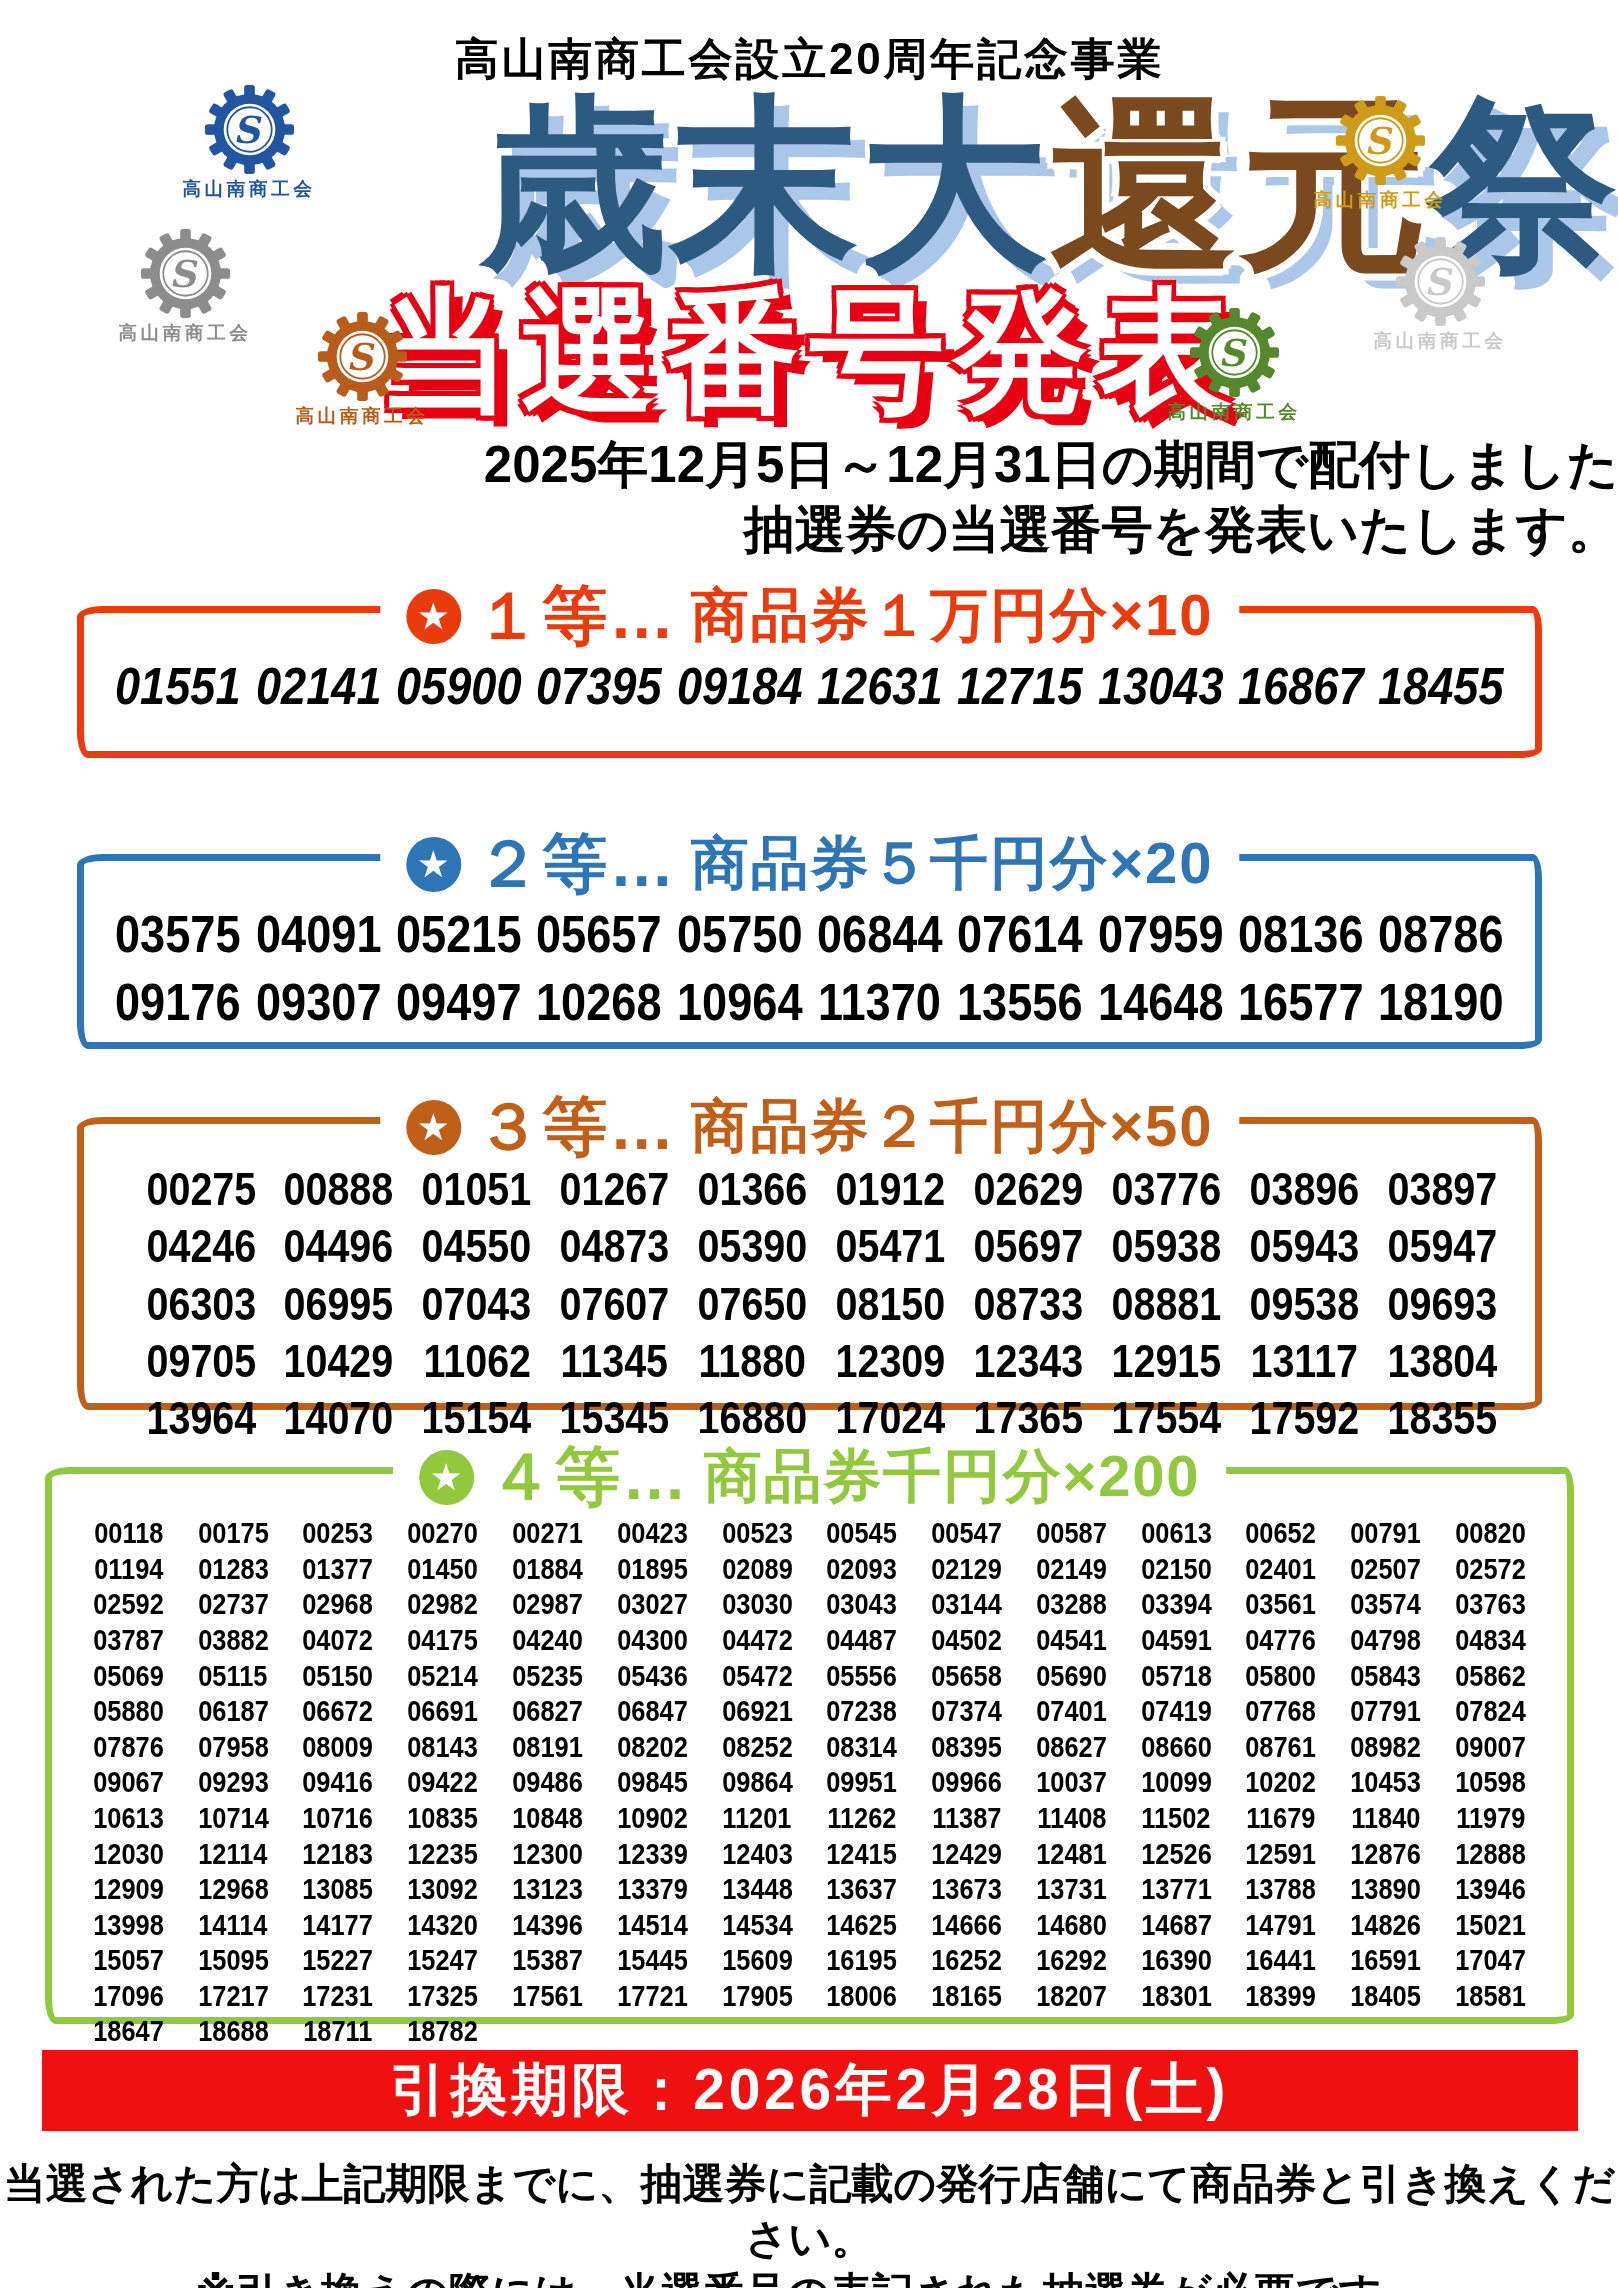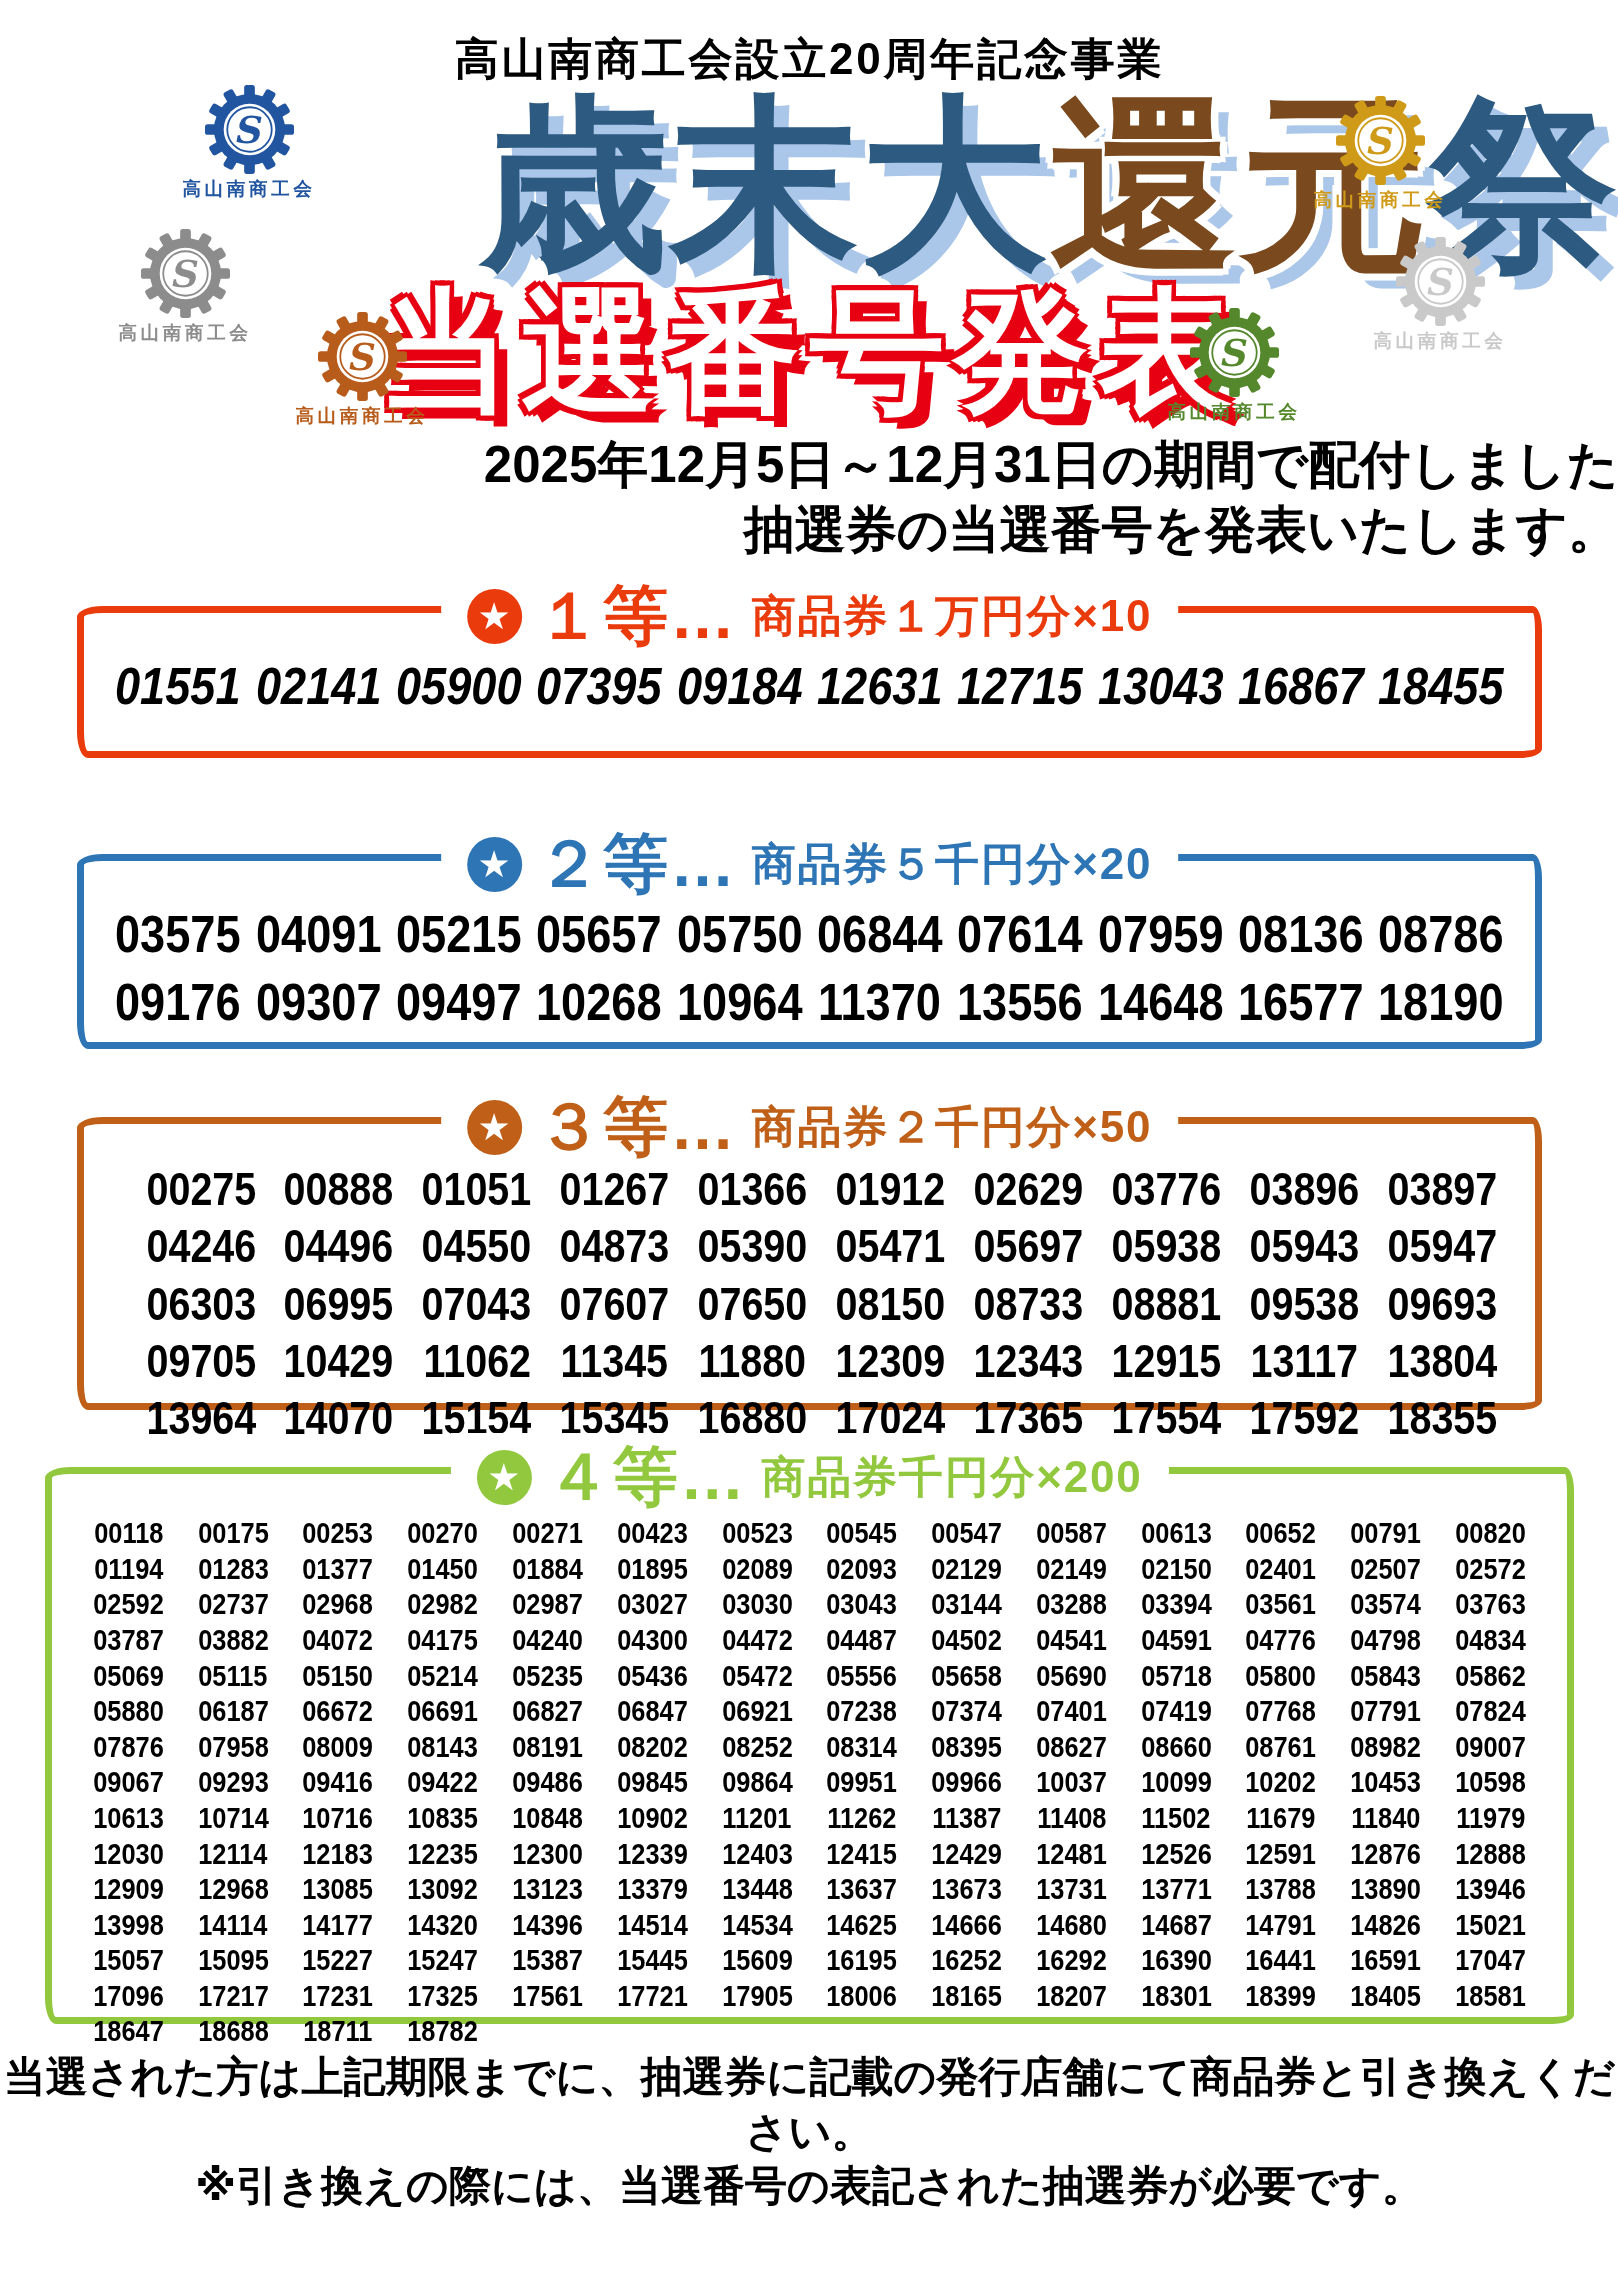--- a/index.html
+++ b/index.html
@@ -53,21 +53,21 @@
     position:absolute;top:-41px;left:50%;transform:translateX(-50%);
     background:#fff;display:flex;align-items:center;gap:14.8px;padding:0 26px;
     color:var(--accent);white-space:nowrap;
   }
   .star-badge{
     width:55px;height:55px;border-radius:50%;background:var(--accent);
     display:flex;align-items:center;justify-content:center;flex:0 0 auto;
   }
   .star-badge span{color:#fff;font-size:37px;line-height:1;}
   .rank{font-size:65px;font-weight:bold;letter-spacing:1.8px;}
-  .prize{font-size:44px;font-weight:bold;letter-spacing:1.8px;}
+  .prize{font-size:58px;font-weight:bold;letter-spacing:1.8px;}
   .numbers{
     display:grid;justify-items:center;align-items:center;
     padding:46px 24px 14.8px;font-weight:bold;color:#000;
   }
   .num{display:inline-block;transform:scale(0.94,1.08);}
   .s1{margin-top:44px;height:138px;}
   .s1 .numbers{font-size:48px;row-gap:5.5px;font-style:italic;}
   .s2{margin-top:96px;height:181px;}
   .s2 .numbers{font-size:48px;row-gap:13px;}
   .s3{margin-top:68px;height:279px;}
@@ -549,20 +549,23 @@
         <span class="num">18399</span>
         <span class="num">18405</span>
         <span class="num">18581</span>
         <span class="num">18647</span>
         <span class="num">18688</span>
         <span class="num">18711</span>
         <span class="num">18782</span>
       </div>
   </section>
 
+  <div class="banner">
+    <span>引換期限：2026年2月28日(土)</span>
+  </div>
 
   <p class="notes">
     <span>当選された方は上記期限までに、抽選券に記載の発行店舗にて商品券と引き換えください。</span><br>
     <span>※引き換えの際には、当選番号の表記された抽選券が必要です。</span>
   </p>
 
 </div>
 
 
 </body></html>

